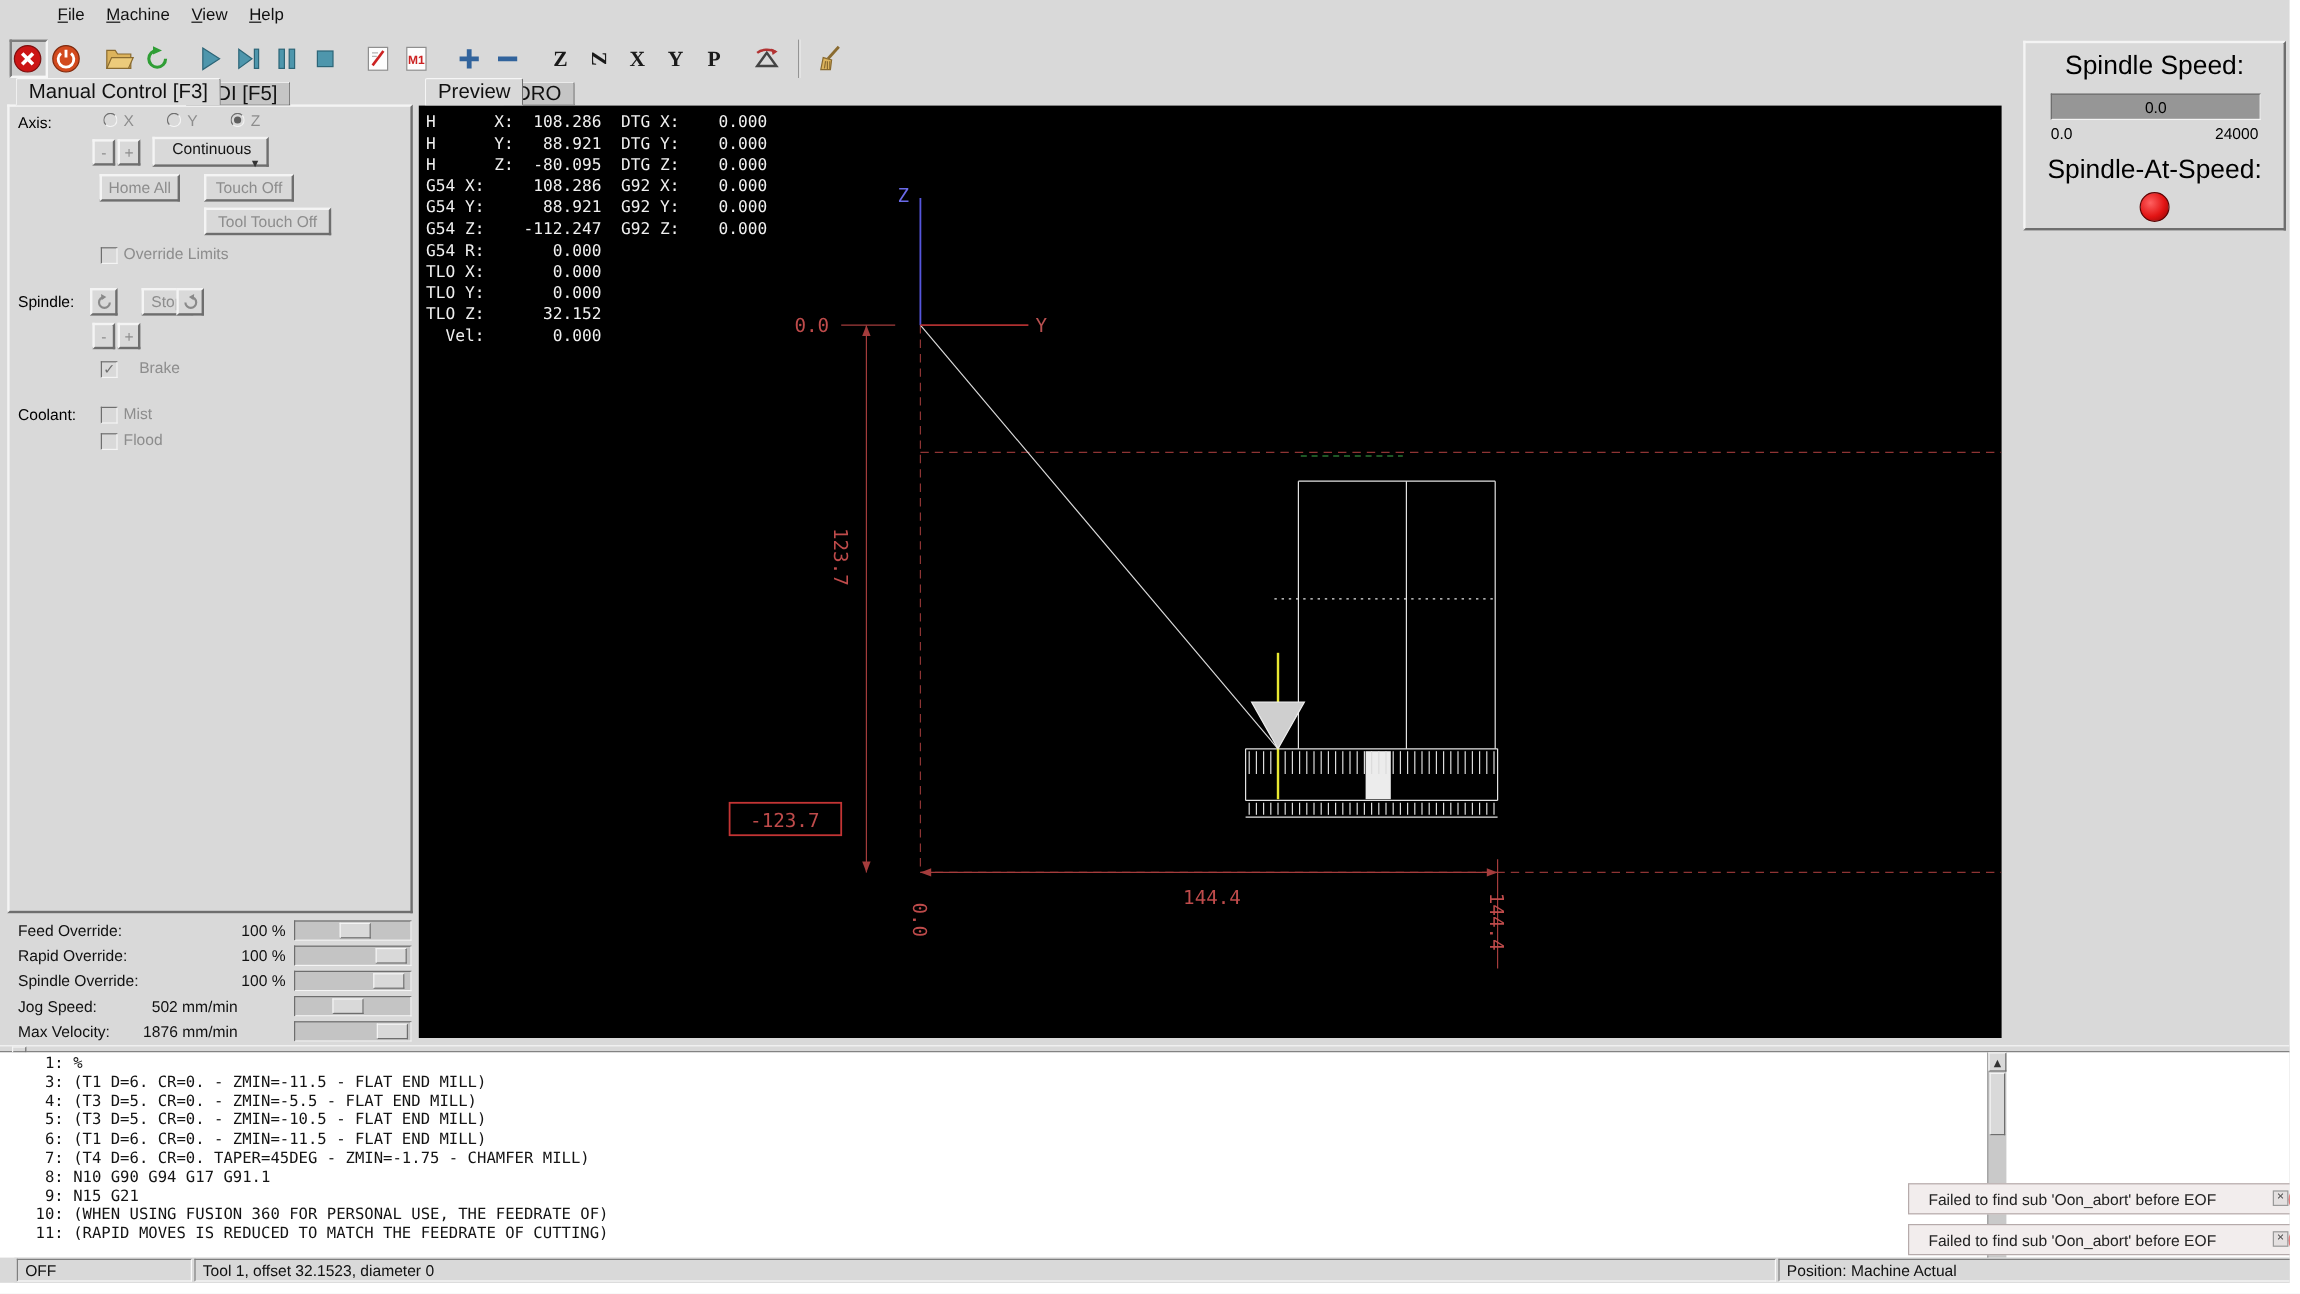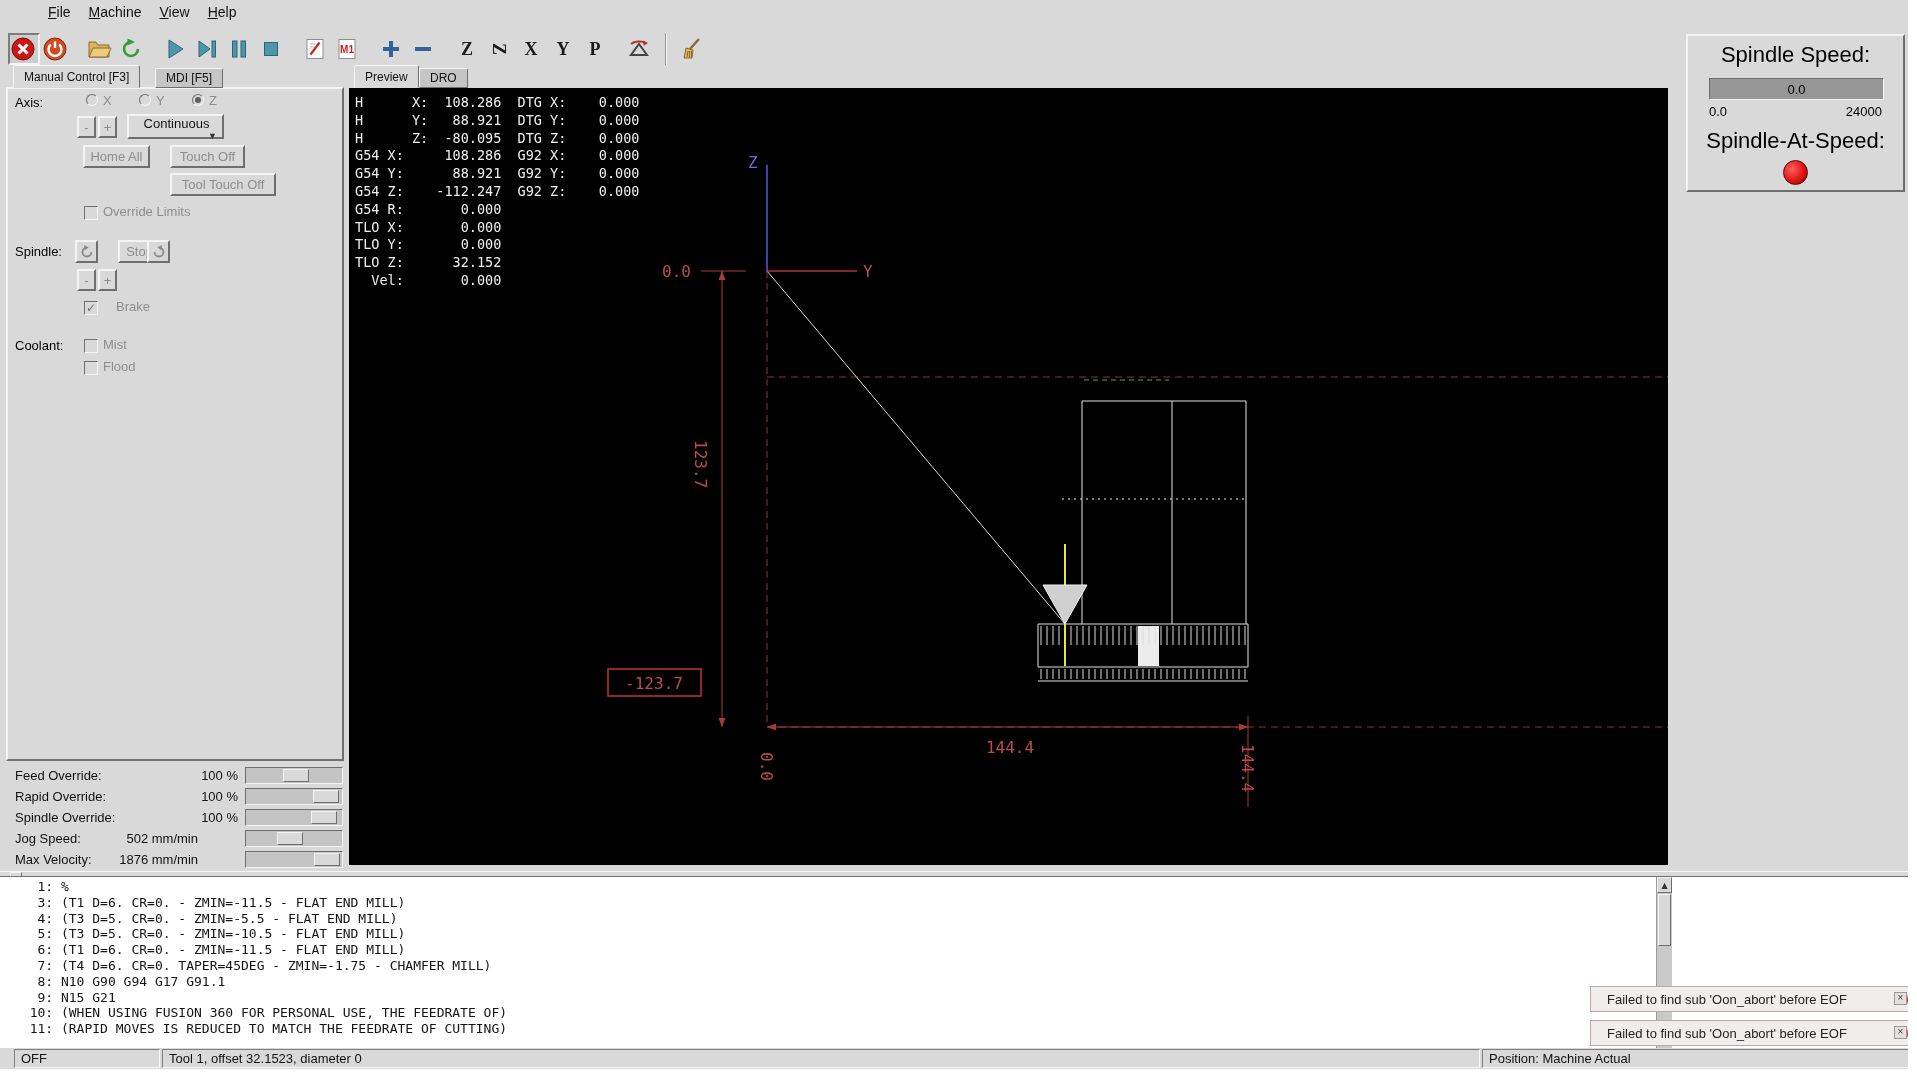--- a/index.html
+++ b/index.html
@@ -7,21 +7,21 @@
   .app{position:absolute;left:0;top:0;width:1908px;height:1069px;background:#d9d9d9;overflow:hidden;}
 
   .menubar{position:absolute;left:0;top:0;width:100%;height:24px;display:flex;align-items:center;padding-left:19px;margin-left:20px;}
   .menu-item{padding:3px 9px;font-size:14px;color:#111;}
 
   .toolbar{position:absolute;left:0;top:24px;height:50px;display:flex;align-items:center;padding-left:8px;}
   .tool-btn{width:32px;height:32px;display:flex;align-items:center;justify-content:flex-start;border:2px solid transparent;}
   .tool-btn.pressed{border-color:#7d7d7d #f6f6f6 #f6f6f6 #7d7d7d;background:#cdcdcd;}
   .tool-btn.gap{margin-left:12px;}
   .tb-sep{width:2px;height:32px;margin:0 9px;border-left:1px solid #949494;border-right:1px solid #f4f4f4;}
-  .tab{position:absolute;top:65px;height:23px;display:inline-flex;align-items:center;padding:0 10px;font-size:12px;color:#111;background:#d9d9d9;border:1px solid;border-color:#f6f6f6 #6e6e6e transparent #f6f6f6;border-top-left-radius:2px;border-top-right-radius:2px;z-index:3;}
+  .tab{position:absolute;top:65px;height:23px;display:inline-flex;align-items:center;padding:0 10px;font-size:17px;color:#111;background:#d9d9d9;border:1px solid;border-color:#f6f6f6 #6e6e6e transparent #f6f6f6;border-top-left-radius:2px;border-top-right-radius:2px;z-index:3;}
   .tab.inactive{top:68px;height:20px;background:#c5c5c5;border-bottom:1px solid #6e6e6e;z-index:2;}
 
   .frame{position:absolute;border:2px solid;border-color:#f4f4f4 #6e6e6e #6e6e6e #f4f4f4;}
   .plabel{position:absolute;font-size:13px;color:#000;}
   .dlabel{font-size:13px;color:#8d8d8d;}
   .abs{position:absolute;}
   .tkbtn{position:absolute;background:#d9d9d9;border:2px solid;border-color:#f4f4f4 #6e6e6e #6e6e6e #f4f4f4;display:flex;align-items:center;justify-content:center;font-size:13px;color:#8d8d8d;}
   .combo{position:absolute;left:127px;top:114px;width:97px;height:25px;background:#d9d9d9;border:2px solid;border-color:#f4f4f4 #6e6e6e #6e6e6e #f4f4f4;display:flex;align-items:center;padding:0 5px 0 7px;font-size:13px;color:#141414;flex-direction:column;}
   .combo-arrow{margin-left:auto;font-size:9px;color:#333;}
   .cb{position:absolute;width:14px;height:14px;background:#d9d9d9;border:1px solid;border-color:#6e6e6e #f4f4f4 #f4f4f4 #6e6e6e;}

